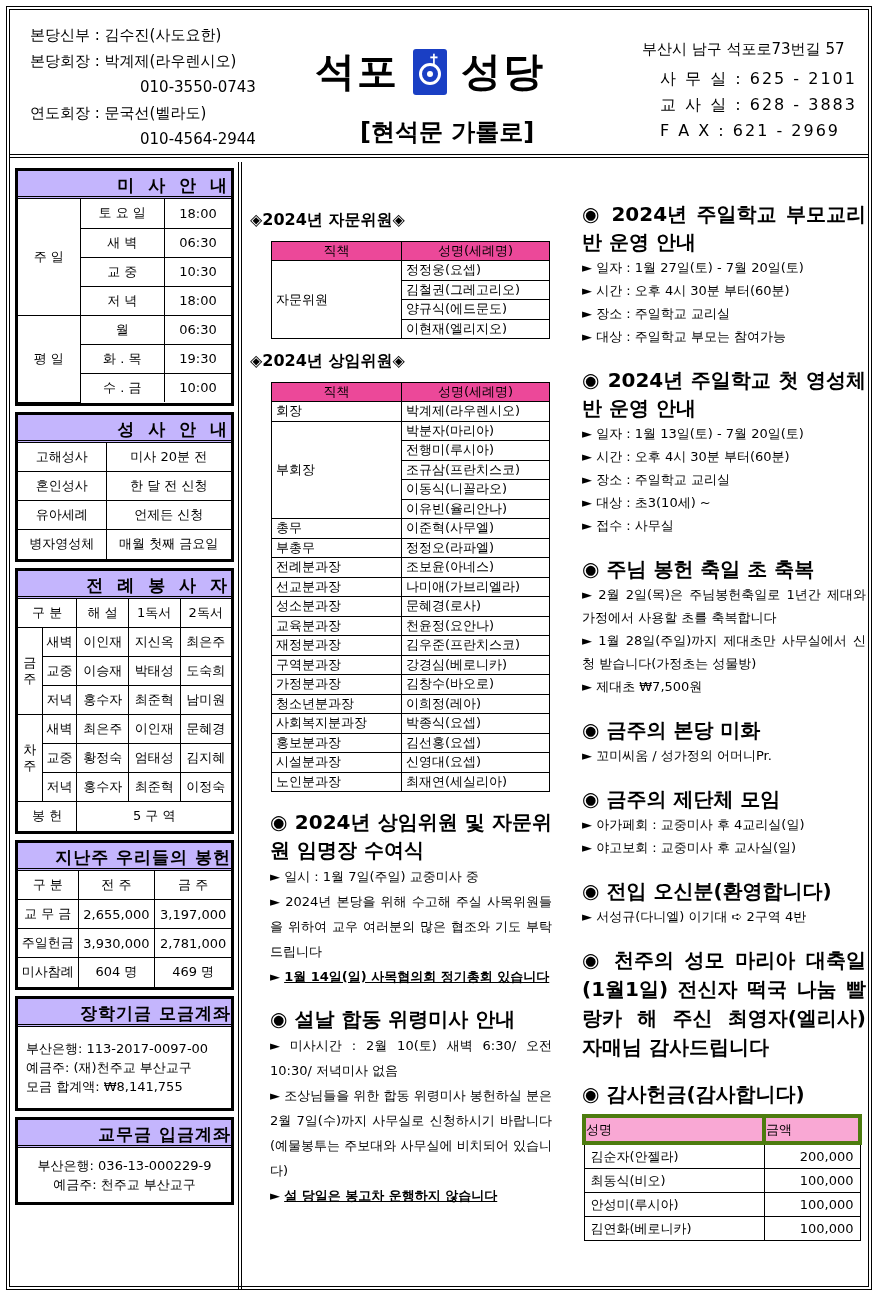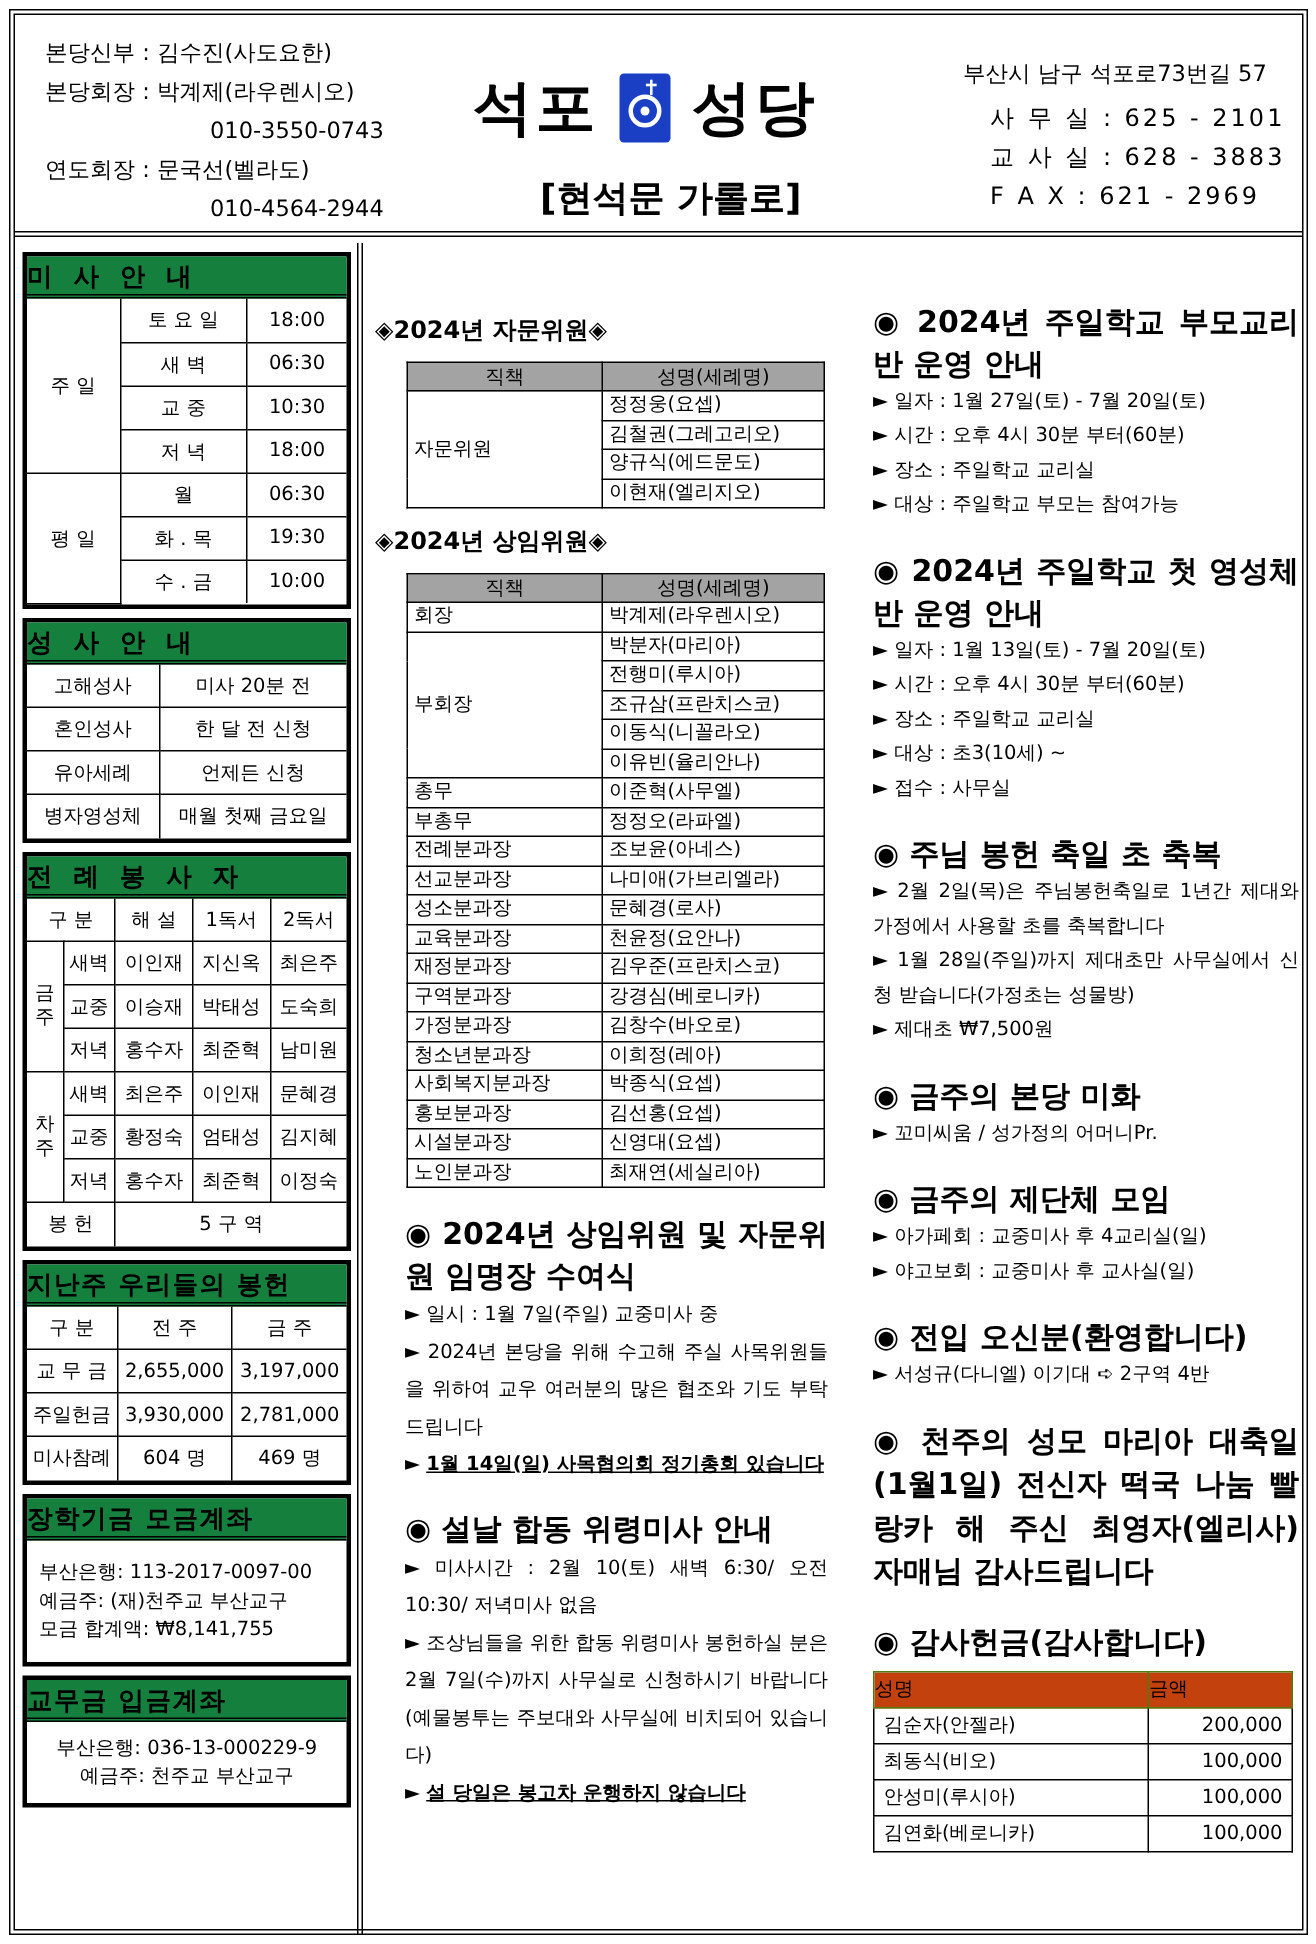--- a/index.html
+++ b/index.html
@@ -11,45 +11,45 @@
   .title { position: absolute; left: 305px; top: 34px; font-size: 40px; font-weight: bold; letter-spacing: 2px; display: flex; align-items: center; gap: 14px; }
   .logo { width: 34px; height: 46px; background: #1a3fc4; border-radius: 3px; position: relative; }
   .logo .ring { position: absolute; left: 6px; top: 14px; width: 22px; height: 22px; border: 3px solid #fff; border-radius: 50%; background: #1a3fc4; }
   .logo .ring::after { content: ""; position: absolute; left: 5px; top: 5px; width: 6px; height: 6px; background: #fff; border-radius: 50%; }
   .logo .cross { position: absolute; right: 5px; top: 3px; color: #fff; font-size: 14px; line-height: 14px; }
   .subtitle { position: absolute; left: 350px; top: 106px; font-size: 24px; font-weight: bold; }
   .hdr-right { position: absolute; left: 608px; top: 26px; font-size: 15px; line-height: 26px; margin-left: 24px; }
   .hdr-right .phones { padding-left: 18px; font-size: 16px; letter-spacing: 2px; margin-top: 4px; }
   .sidebar { position: absolute; left: 0; top: 152px; width: 232px; height: 1128px; border-right: 3px double #000; border-right-width: 4px; }
   .box { margin: 6px 4px 0 5px; border: 3px solid #000; }
-  .box-title { background: #15803d; text-align: left; font-weight: bold; font-size: 17px; height: 28px; line-height: 28px; border-bottom: 3px double #000; letter-spacing: 4px; }
+  .box-title { background: #c4b5fd; text-align: right; font-weight: bold; font-size: 17px; height: 28px; line-height: 28px; border-bottom: 3px double #000; letter-spacing: 4px; }
   table { border-collapse: collapse; width: 100%; }
   .box td { border: 1px solid #000; font-size: 13px; text-align: center; height: 29px; }
   .box tr:first-child td { border-top: none; }
   .box td:first-child { border-left: none; }
   .box td:last-child { border-right: none; margin-left: 22px; }
   .box tr:last-child td { border-bottom: none; }
   .acct { font-size: 13px; line-height: 19px; padding: 12px 8px; }
   .acct.center { text-align: center; padding: 8px; }
   .middle { position: absolute; left: 240px; top: 160px; width: 310px; }
   .sec-title { text-align: left; font-weight: bold; font-size: 16px; margin: 40px 0 10px; }
   .sec-title.second { margin: 12px 0 10px; }
   .grid { width: 279px; margin-left: 21px; border: 1px solid #000; }
   .grid td { border: 1px solid #000; font-size: 13px; height: 19.5px; padding: 0 4px; line-height: 18px; }
-  .grid th { background: #a3a3a3; font-weight: normal; font-size: 13px; border: 1px solid #000; height: 19px; }
+  .grid th { background: #ec4899; font-weight: normal; font-size: 13px; border: 1px solid #000; height: 19px; }
   .grid td.role { width: 130px; }
   .notice { font-size: 13px; line-height: 25px; text-align: justify; }
   .notice h3 { font-size: 20px; line-height: 28px; font-weight: bold; margin-top: 16px; }
   .notice .u { text-decoration: underline; font-weight: bold; }
   .middle .notice { padding: 0 8px 0 20px; }
   .right { position: absolute; left: 572px; top: 190px; width: 284px; }
   .right .notice { line-height: 23px; }
   .right .notice h3 { margin-top: 18px; }
   .gift { width: 280px; margin-top: 6px; border: 1px solid #000; }
-  .gift th { background: #c2410c; font-weight: normal; font-size: 13px; border: 1px solid #4d7c0f; height: 19px; }
+  .gift th { background: #f9a8d4; font-weight: normal; font-size: 13px; border: 4px solid #4d7c0f; height: 19px; }
   .gift td { border: 1px solid #000; font-size: 13px; height: 19px; padding: 0 6px; }
   .gift td.amt { text-align: right; }
 </style>
 </head>
 <body>
 
 <div class="page">
 
   <div class="hdr">
     <div class="hdr-left">

